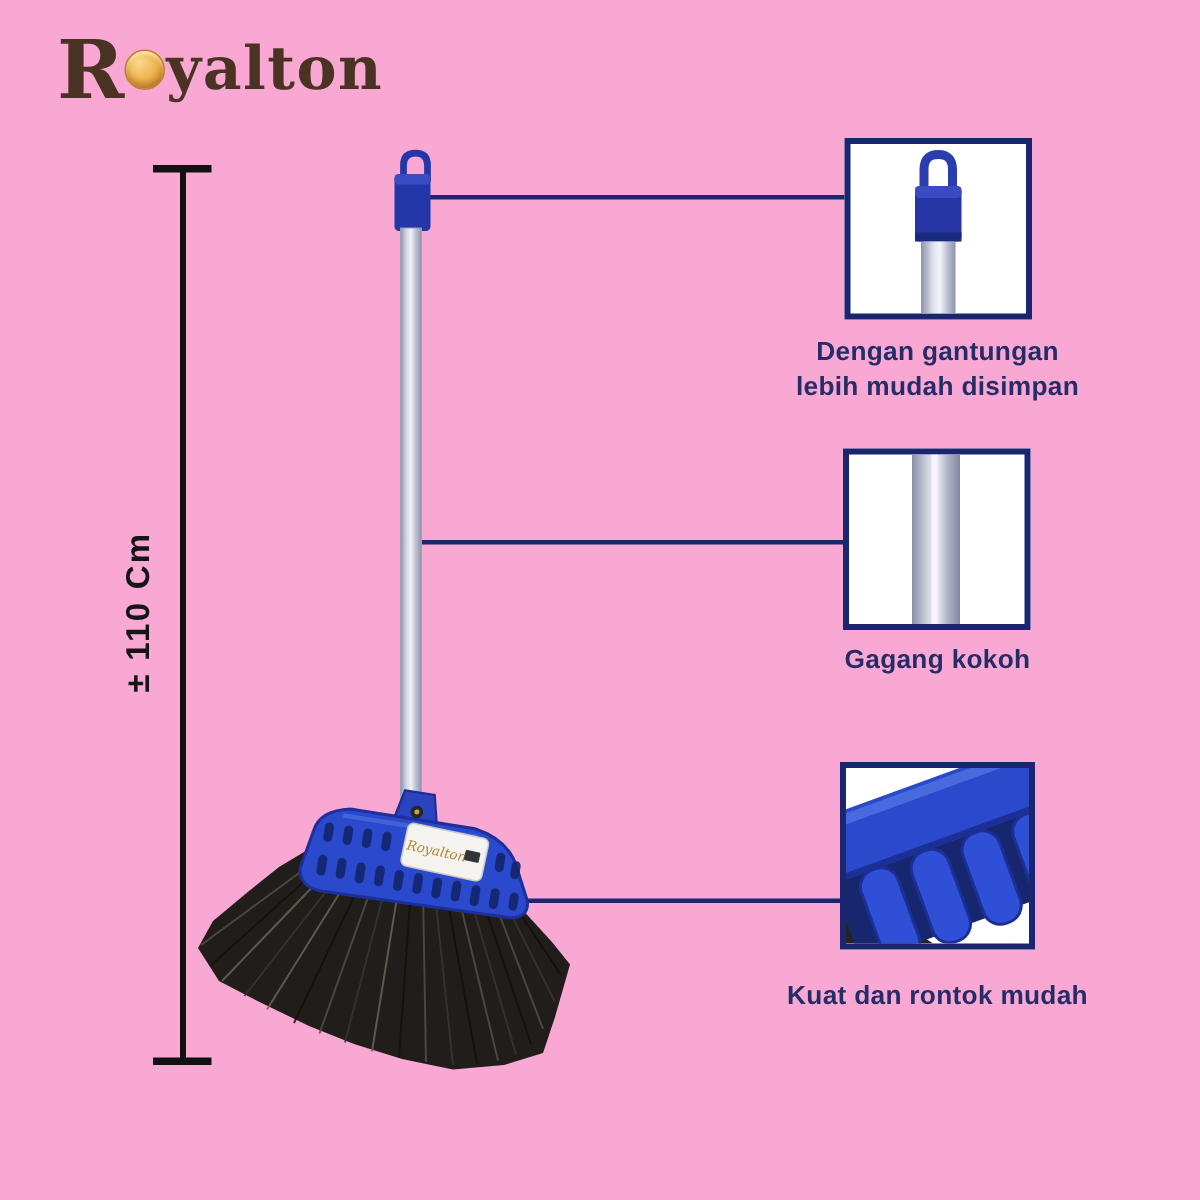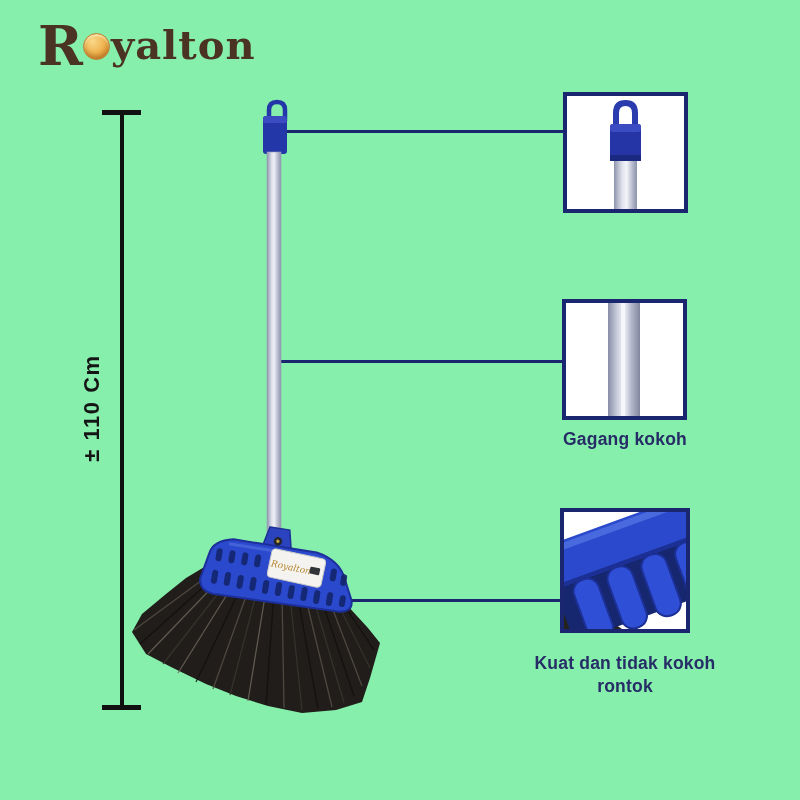--- a/index.html
+++ b/index.html
@@ -1,16 +1,16 @@
 <!DOCTYPE html>
 <html><head>
 <meta charset="utf-8">
 <style>
   html,body{margin:0;padding:0;background:#fff;}
-  .canvas{position:relative;width:800px;height:800px;background:#86efac;overflow:hidden;
+  .canvas{position:relative;width:800px;height:800px;background:#f9a8d4;overflow:hidden;
           font-family:"Liberation Sans",sans-serif;}
 
   
   .logo{position:absolute;left:38px;top:18px;color:#4a3322;white-space:nowrap;
         font-family:"DejaVu Serif",serif;font-weight:700;}
   .logo-r{font-size:54px;line-height:56px;vertical-align:-6px;}
   .coin{display:inline-block;width:25px;height:25px;border-radius:50%;margin:0 1px 0 0;
         vertical-align:-1px;border:1px solid #bd7f2c;
         background:radial-gradient(circle at 35% 30%,#f9d88b 0%,#f0b753 45%,#dd9638 75%,#c8802c 100%);
         box-shadow:inset 0 -3px 4px rgba(145,85,20,.45), inset 0 2px 2px rgba(255,240,200,.8);}
@@ -182,21 +182,24 @@
         <path d="M-14,14 L146,14" stroke="#4f6ee0" stroke-width="7" fill="none" opacity="0.85"></path>
         <path d="M-14,50 L146,50" stroke="#1c2f94" stroke-width="4" fill="none"></path>
         <rect x="2" y="52" width="26" height="64" rx="12" fill="#2f4fd6" stroke="#1c2f94" stroke-width="2"></rect>
         <rect x="38" y="52" width="26" height="64" rx="12" fill="#2f4fd6" stroke="#1c2f94" stroke-width="2"></rect>
         <rect x="74" y="52" width="26" height="64" rx="12" fill="#2f4fd6" stroke="#1c2f94" stroke-width="2"></rect>
         <rect x="110" y="52" width="26" height="64" rx="12" fill="#2f4fd6" stroke="#1c2f94" stroke-width="2"></rect>
       </g>
     </svg>
   </div>
 
+  <div class="caption" id="cap1">
+    <span>Dengan gantungan</span>
+    <span>lebih mudah disimpan</span>
+  </div>
   <div class="caption" id="cap2">
     <span>Gagang kokoh</span>
   </div>
   <div class="caption" id="cap3">
-    <span>Kuat dan tidak kokoh</span>
-    <span>rontok</span>
+    <span>Kuat dan rontok mudah</span>
   </div>
 
 </div>
 
 </body></html>

